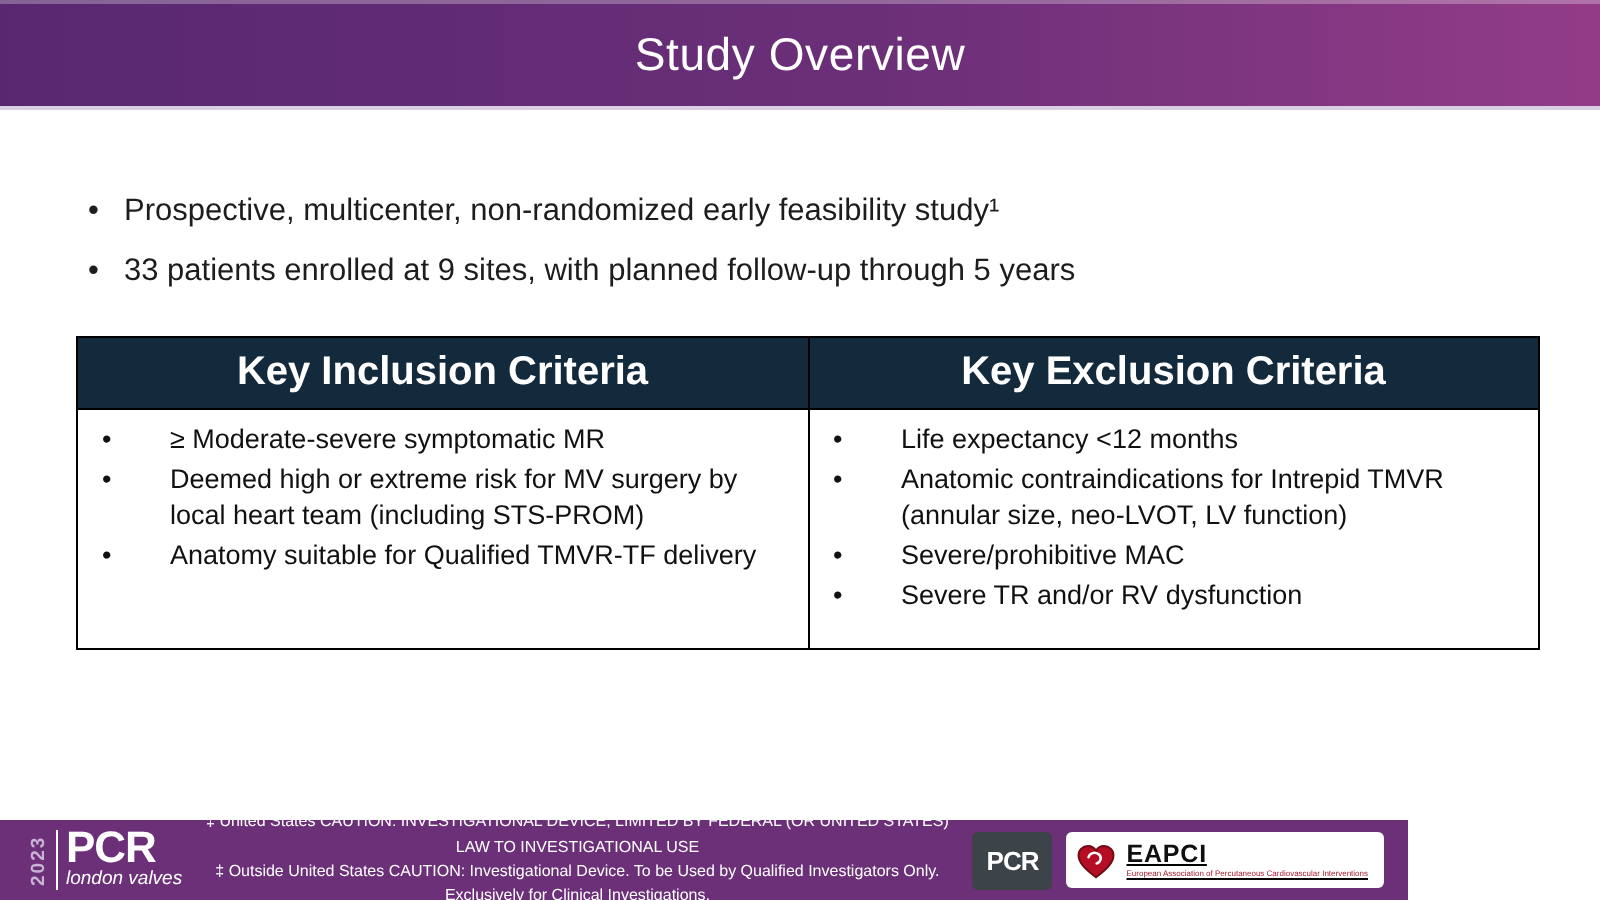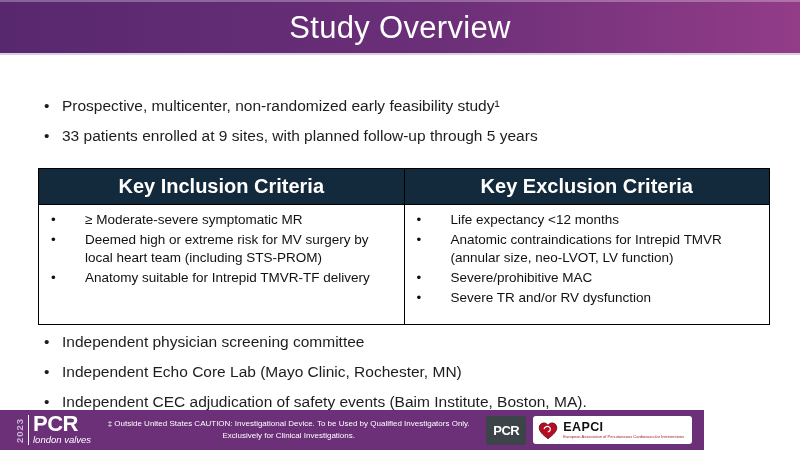--- a/index.html
+++ b/index.html
@@ -13,21 +13,21 @@
   
   .titlebar {
     position:absolute; top:0; left:0; width:800px; height:55px;
     background:linear-gradient(to right,#58286F 0%,#6b2f78 55%,#933C88 100%);
     border-top:2px solid rgba(255,255,255,0.28);
     border-bottom:2px solid #d9cfe3;
     box-sizing:border-box;
     display:flex; align-items:center; justify-content:center;
   }
   .titlebar h1 {
-    margin:0; color:#ffffff; font-size:31px; font-weight:500; letter-spacing:0.3px;
+    margin:0; color:#ffffff; font-size:23px; font-weight:500; letter-spacing:0.3px;
   }
 
   
   .bullets { list-style:none; margin:16px; padding:0; position:absolute; left:28px; }
   .bullets li {
     position:relative; padding-left:18px; margin-bottom:12px;
     font-size:15.5px; line-height:18px; color:#1d1d1d;
   }
   .bullets li::before { content:"•"; position:absolute; left:0; top:0; color:#1d1d1d; }
   .bullets-top { top:81px; }
@@ -78,21 +78,21 @@
 
   .caution { flex:1; text-align:center; color:#ffffff; font-size:8px; line-height:1.55; padding:0 6px; }
 
   .logos { display:flex; align-items:center; gap:7px; margin-right:12px; }
   .pcr-badge {
     background:#3d4449; color:#ffffff; font-weight:bold; font-size:13px;
     padding:7px 7px; border-radius:3px; letter-spacing:-0.5px;
   }
   .eapci-box {
     background:#ffffff; border-radius:3px; padding:3px 8px 3px 5px;
-    display:flex; align-items:center; gap:5px; height:28px; box-sizing:border-box;
+    display:flex; align-items:center; gap:5px; height:28px; box-sizing:border-box;text-decoration:underline;
   }
   .heart-icon svg { display:block; }
   .eapci-text { display:flex; flex-direction:column; }
   .eapci-name { font-weight:bold; font-size:12.5px; color:#101010; letter-spacing:0.4px; line-height:1.1; }
   .eapci-tagline { font-size:4px; color:#a6192e; white-space:nowrap; }
 </style>
 </head>
 <body>
 
 <div class="slide">
@@ -112,52 +112,48 @@
         <th>Key Inclusion Criteria</th>
         <th>Key Exclusion Criteria</th>
       </tr>
     </thead>
     <tbody>
       <tr>
         <td>
           <ul>
             <li>≥ Moderate-severe symptomatic MR</li>
             <li>Deemed high or extreme risk for MV surgery by local heart team (including STS-PROM)</li>
-            <li>Anatomy suitable for Intrepid TMVR-TF delivery</li>
+            <li>Anatomy suitable for Qualified TMVR-TF delivery</li>
           </ul>
         </td>
         <td>
           <ul>
             <li>Life expectancy &lt;12 months</li>
             <li>Anatomic contraindications for Intrepid TMVR (annular size, neo-LVOT, LV function)</li>
             <li>Severe/prohibitive MAC</li>
             <li>Severe TR and/or RV dysfunction</li>
           </ul>
         </td>
       </tr>
     </tbody>
   </table>
 
-  <ul class="bullets bullets-bottom">
-    <li>Independent physician screening committee</li>
-    <li>Independent Echo Core Lab (Mayo Clinic, Rochester, MN)</li>
-    <li>Independent CEC adjudication of safety events (Baim Institute, Boston, MA).</li>
-  </ul>
 
 
   <footer class="footerbar">
     <div class="brand">
       <span class="brand-year">2023</span>
       <div class="brand-text">
         <span class="brand-pcr">PCR</span>
         <span class="brand-sub">london valves</span>
       </div>
     </div>
 
     <div class="caution">
+      <div>‡ United States CAUTION: INVESTIGATIONAL DEVICE, LIMITED BY FEDERAL (OR UNITED STATES) LAW TO INVESTIGATIONAL USE</div>
       <div>‡ Outside United States CAUTION: Investigational Device. To be Used by Qualified Investigators Only. Exclusively for Clinical Investigations.</div>
     </div>
 
     <div class="logos">
       <span class="pcr-badge">PCR</span>
       <span class="eapci-box">
         <span class="heart-icon">
           <svg width="20" height="19" viewBox="0 0 32 30">
             <path d="M16 28 C8 22 2 16.5 2 10.5 C2 6 5.5 3 9.5 3 C12.5 3 15 4.8 16 7 C17 4.8 19.5 3 22.5 3 C26.5 3 30 6 30 10.5 C30 16.5 24 22 16 28 Z" fill="#B50D23" stroke="#6e0a14" stroke-width="1.5"></path>
             <path d="M10 12 C11 8.5 15 7.5 18 9.5 C21 11.5 20 16 16.5 17" fill="none" stroke="#ffffff" stroke-width="2" stroke-linecap="round"></path>

